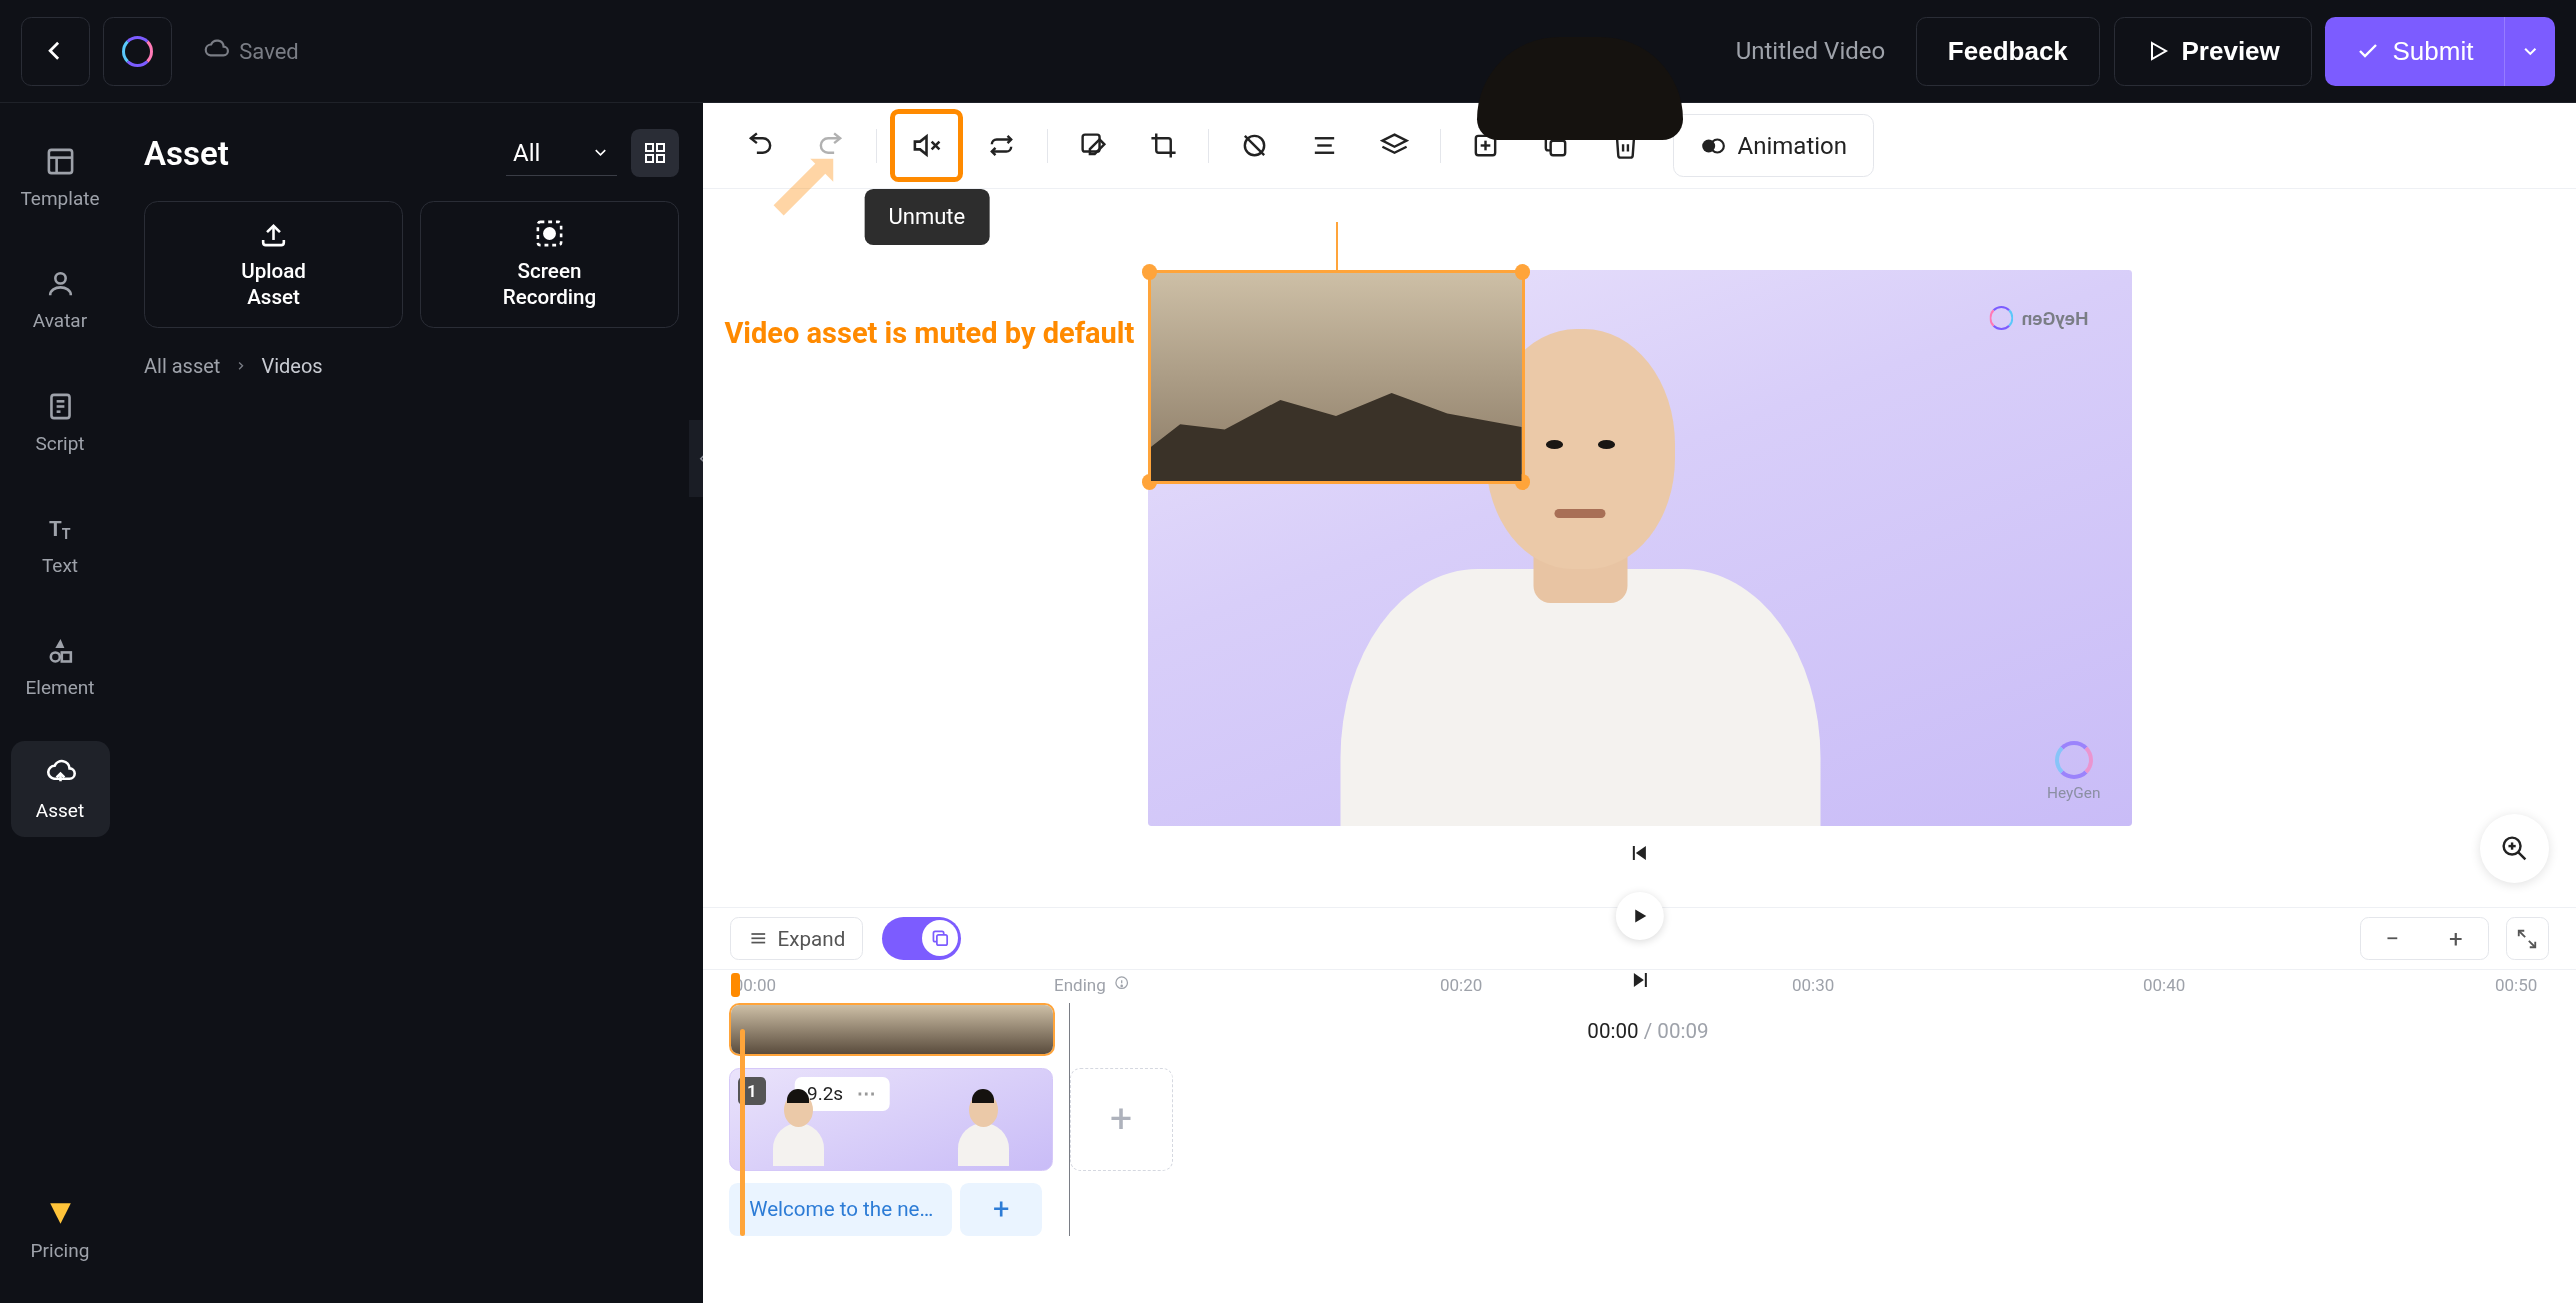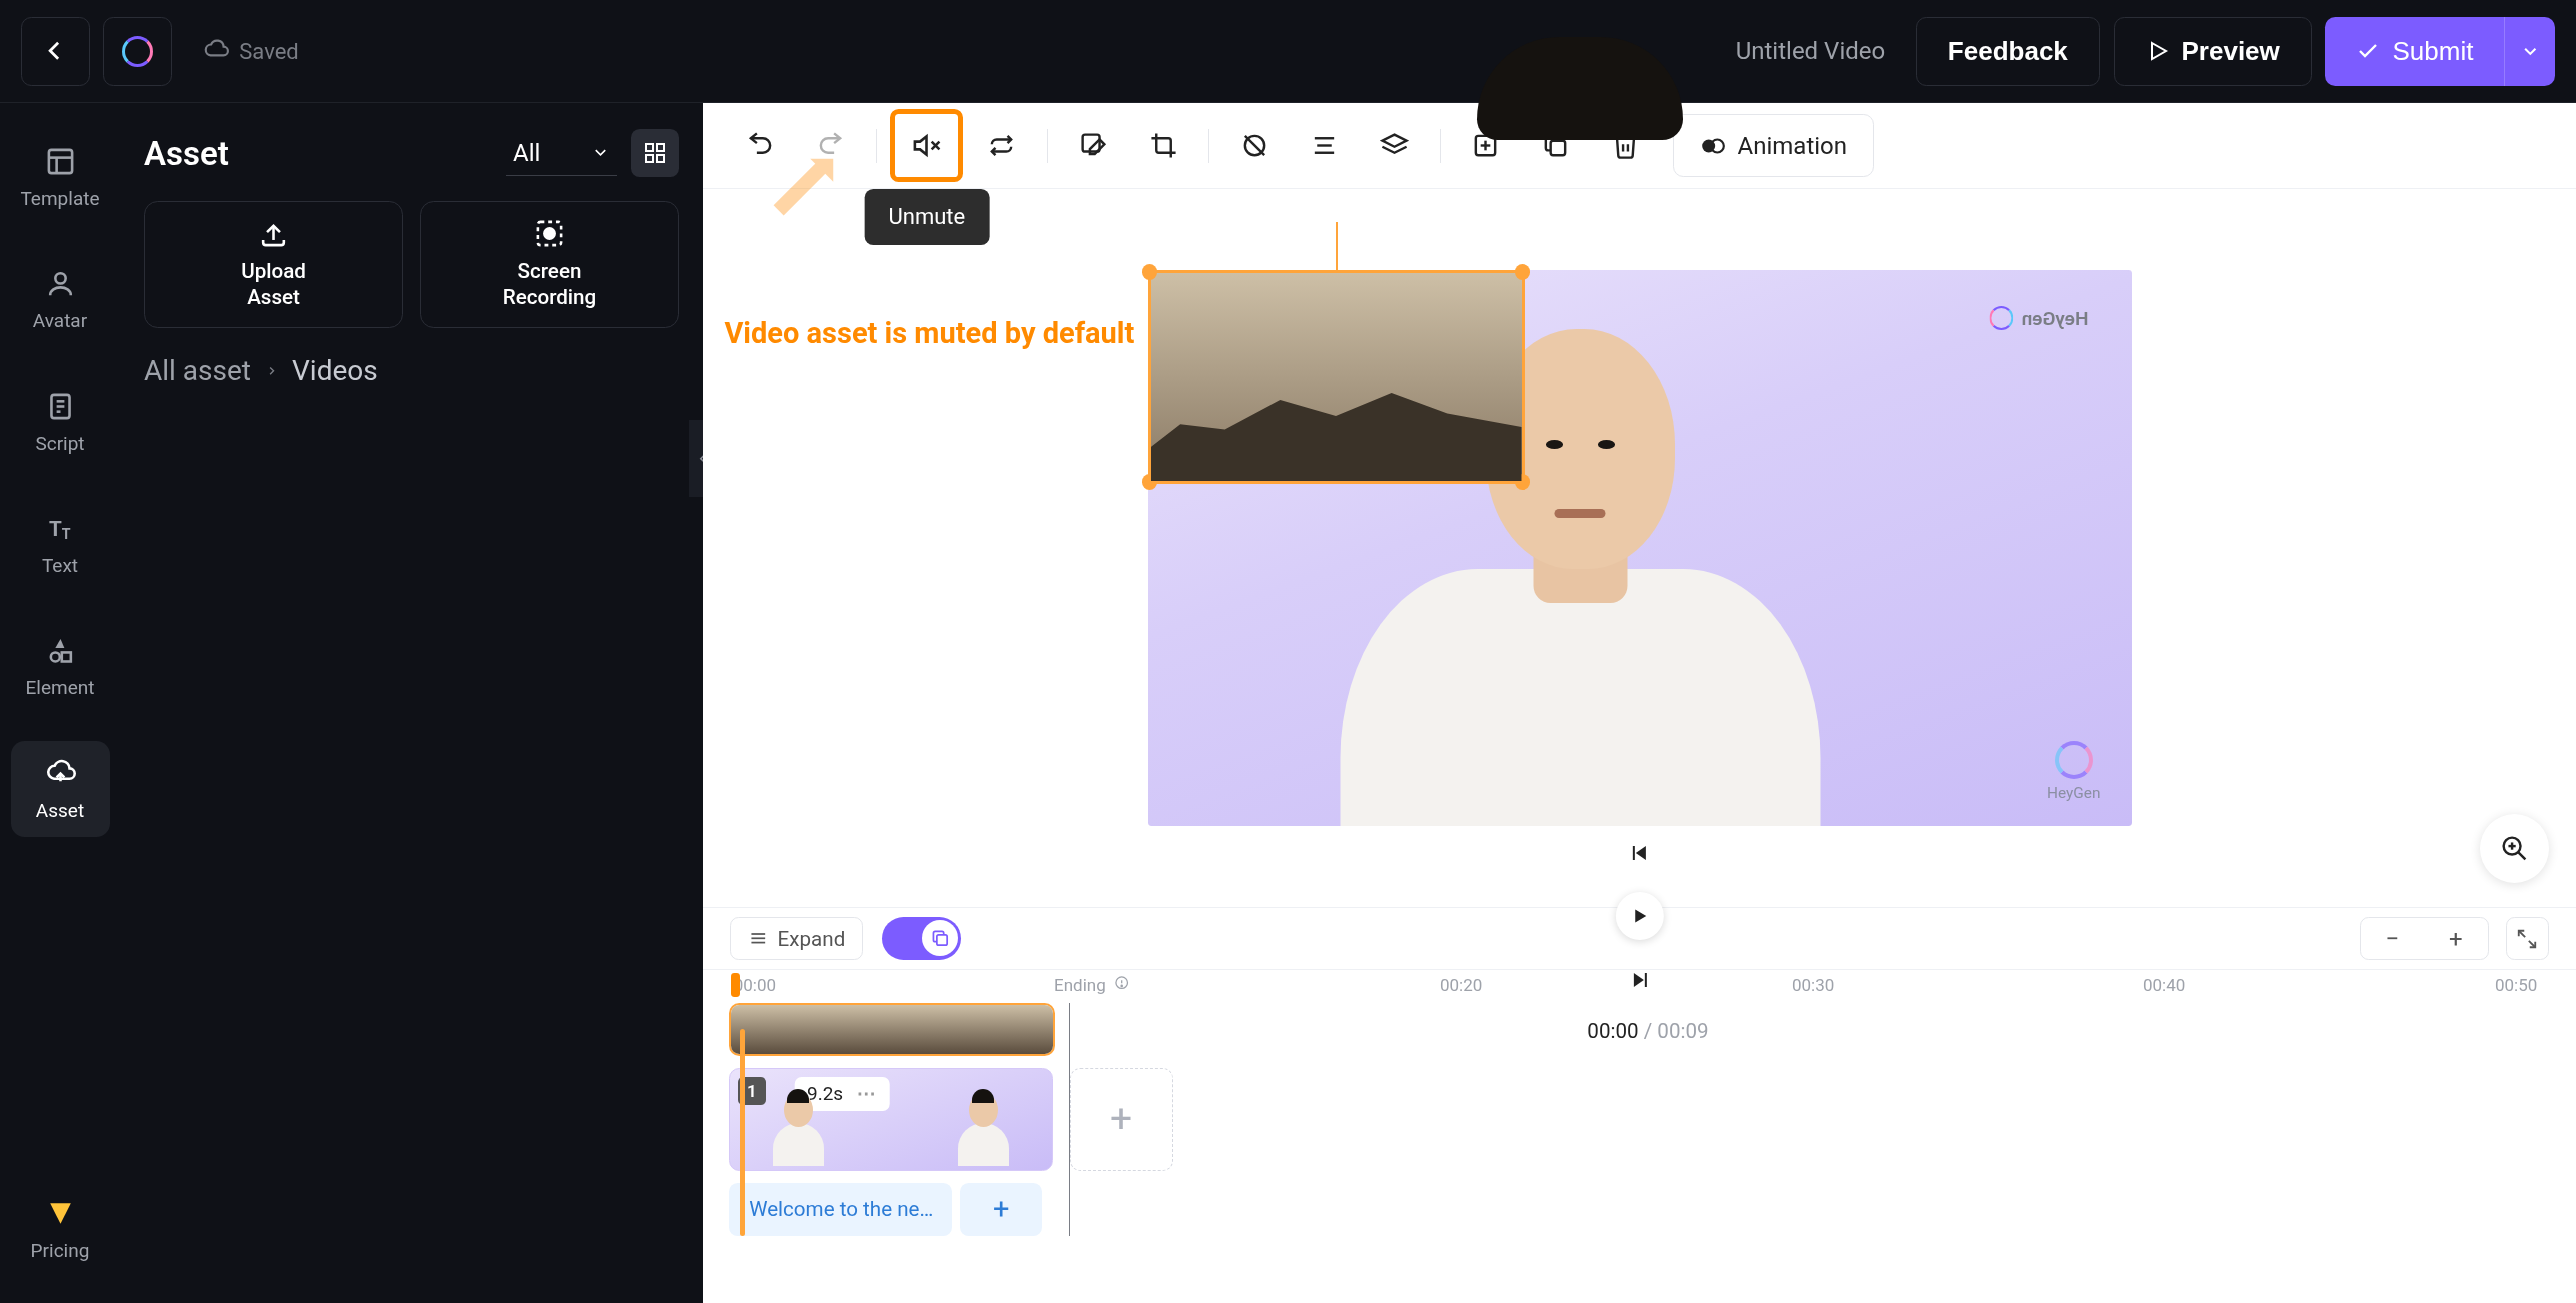--- a/index.html
+++ b/index.html
@@ -112,21 +112,21 @@
   .upload-row { display: flex; gap: 17px; margin-bottom: 26px; }
   .upload-tile {
     flex: 1; height: 127px;
     border: 0.9px solid #2a2d36; border-radius: 13.7px;
     display: flex; flex-direction: column;
     align-items: center; justify-content: center;
     gap: 8.6px; color: #fff; font-size: 20.6px;
     cursor: pointer; text-align: center; line-height: 1.3;
     font-weight: 500;
   }
-  .breadcrumbs { display: flex; align-items: center; gap: 13.7px; color: #9ea2aa; font-size: 28px; margin-bottom: 9px; text-align: center; }
+  .breadcrumbs { display: flex; align-items: center; gap: 13.7px; color: #9ea2aa; font-size: 20px; margin-bottom: 9px; text-align: center; }
   .breadcrumbs .crumb-active { color: #c8cbd2; }
   .video-item { display: flex; gap: 17px; align-items: flex-start; cursor: pointer; }
   .video-thumb {
     width: 110px; height: 86px;
     background: linear-gradient(#b8a98f 35%, #4a3f35 100%);
     border-radius: 8.6px;
     position: relative;
   }
   .video-thumb::after{
     content:""; position:absolute; top:30%; left:0; right:0; bottom:0;

